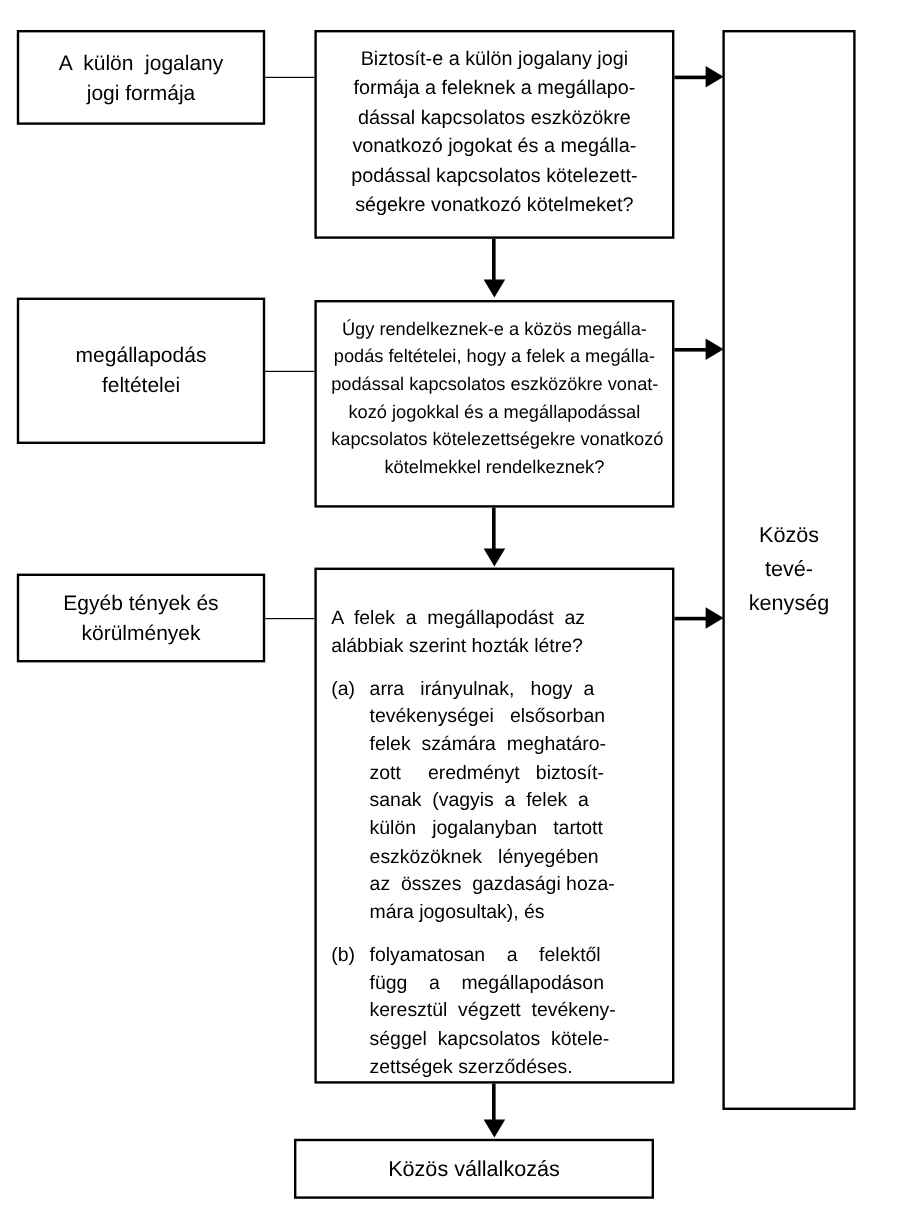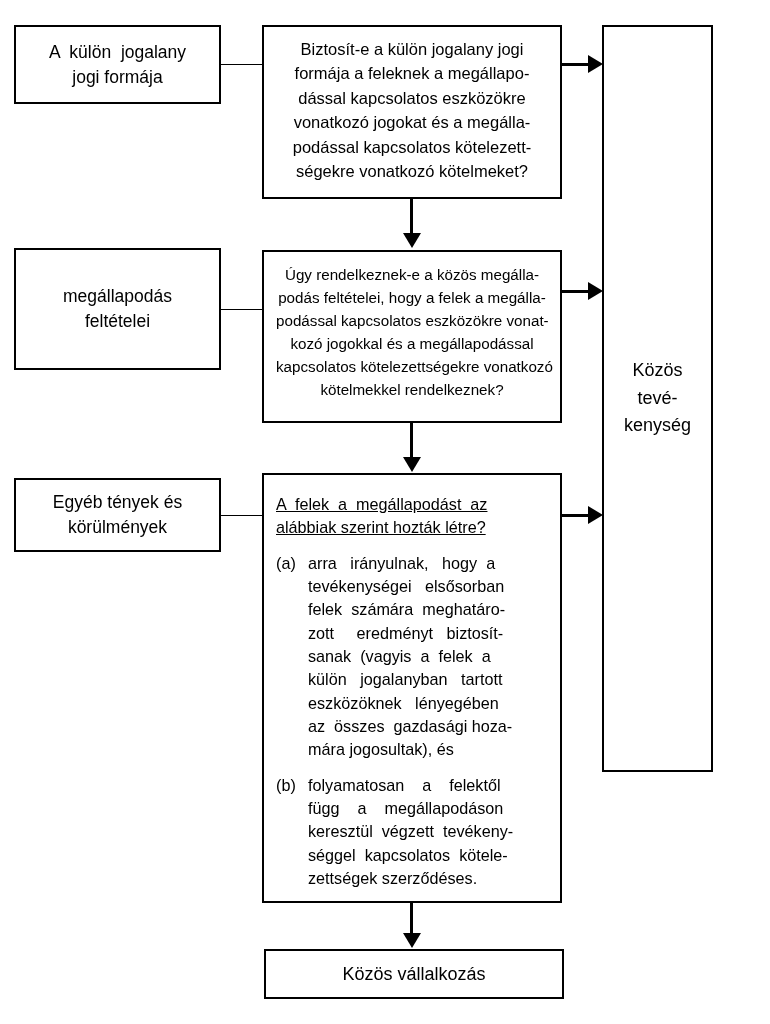--- a/index.html
+++ b/index.html
@@ -75,52 +75,51 @@
   }
 
   
   #q-legal-form .q-title { text-align: center; padding-top: 2px; }
   #q-contract   .q-title { text-align: center; font-size: 15.2px; line-height: 1.52; padding-top: 3px; }
 
   
   #q-other .intro {
     font-size: 16.2px;
     line-height: 1.44;
-    margin: 10px 0 0 0;
-    text-decoration: underline;
+    margin: 21px 0 0 0;
   }
   #q-other .intro .ln { display: block; white-space: pre; }
 
   .clause {
     display: flex;
     margin-top: 12px;
     font-size: 16.2px;
     line-height: 1.44;
   }
   .clause .marker {
     flex: 0 0 auto;
     width: 32px;
     white-space: pre;
   }
   .clause .ctext { flex: 1 1 auto; }
   .clause .ctext .ln { display: block; white-space: pre; }
 
   
   #right-box {
-    left: 602px; top: 25px; width: 111px; height: 747px;
+    left: 602px; top: 25px; width: 111px; height: 900px;
     justify-content: center;
     text-align: center;
     font-size: 18px;
     line-height: 1.55;
   }
   #right-box .ln { display: block; white-space: pre; }
 
   
   #bottom-box {
-    left: 264px; top: 949px; width: 300px; height: 50px;
+    left: 245px; top: 949px; width: 300px; height: 50px;
     align-items: center; justify-content: center;
     font-size: 18px;
   }
 
   
   .hline {
     position: absolute;
     height: 1px;
     background: #000;
   }

